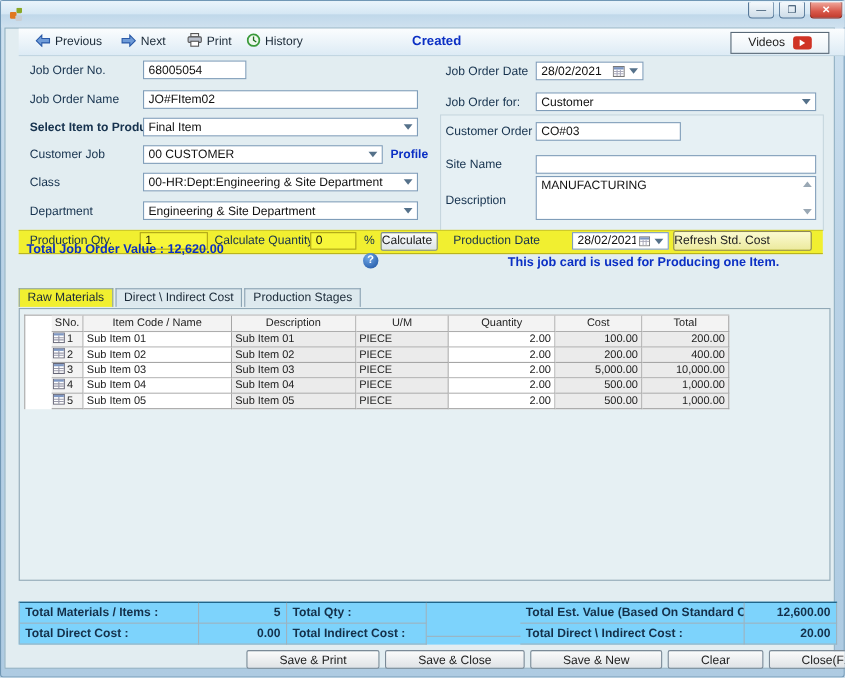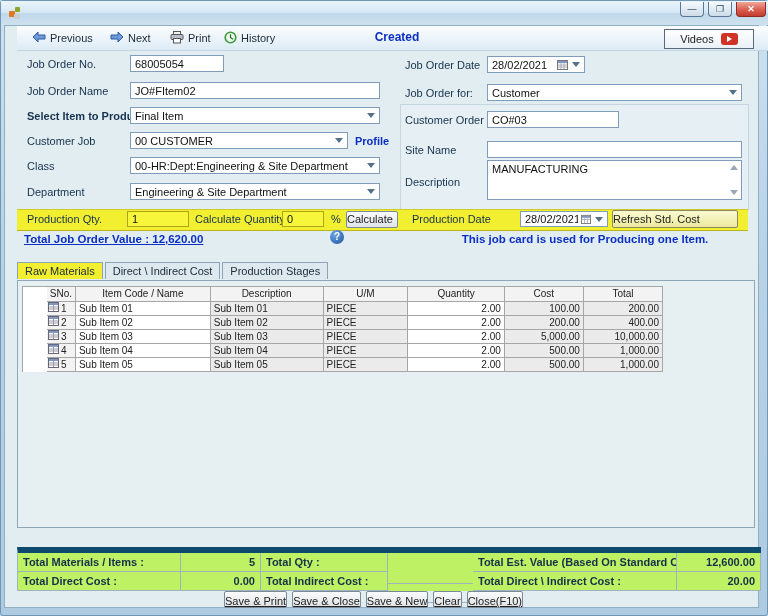--- a/index.html
+++ b/index.html
@@ -46,28 +46,28 @@
   .panel{position:absolute;left:12px;top:254px;width:738px;height:248px;border:1px solid #90a8b6;background:#e6f0f3;box-sizing:border-box;}
   .grid{position:absolute;left:4px;top:5px;width:640px;border-left:1px solid #a6a6a6;border-top:1px solid #a6a6a6;background:#fff;}
   .ghead,.grow{display:flex;}
   .gc{box-sizing:border-box;border-right:1px solid #a6a6a6;border-bottom:1px solid #a6a6a6;height:14px;line-height:13px;font-size:10px;padding:0 3px;overflow:hidden;white-space:nowrap;background:#ebebeb;color:#222;}
   .ghead .gc{height:15px;line-height:14px;text-align:center;background:#f3f3f3;}
   .c0{width:30px;padding:0 1px;margin-left:24px;}.c1{width:140px;}.c2{width:117px;}.c3{width:88px;}.c4{width:100px;}.c5{width:82px;}.c6{width:82px;}
   .num{text-align:right;}
   .white{background:#fff;}
   .sno{background:#f3f3f3;display:flex;align-items:center;gap:2px;}
   
-  .summary{position:absolute;left:12px;top:521px;width:743px;border-left:1px solid #9db3bf;border-top:6px solid #0c4a6e;background:#bef264;box-sizing:content-box;}
+  .summary{position:absolute;left:12px;top:521px;width:743px;border-left:1px solid #9db3bf;border-top:1px solid #0c4a6e;background:#7dd3fc;box-sizing:content-box;}
   .srow{display:flex;height:19px;}
   .sc{box-sizing:border-box;border-right:1px solid #9db3bf;border-bottom:1px solid #9db3bf;font-size:11px;font-weight:bold;color:#14304a;line-height:18px;padding:0 5px;overflow:hidden;white-space:nowrap;}
   .sv{text-align:right;}
   .l0{width:163px;}.v0{width:80px;}.l1{width:127px;}.v1{width:85px;margin-top:30px;}.l2{width:204px;}.v2{width:84px;}
   
   .fbar{position:absolute;left:219px;top:565px;display:flex;gap:5px;}
-  .fbtn{height:17px;line-height:18px;text-align:center;border:1px solid #7b8a97;background:linear-gradient(#fbfbfb,#dfe3e6);padding:0 0;box-sizing:border-box;border-radius:2px;color:#222;white-space:nowrap;text-decoration:underline;}
+  .fbtn{height:17px;line-height:18px;text-align:center;border:1px solid #7b8a97;background:linear-gradient(#fbfbfb,#dfe3e6);padding:0 29px;box-sizing:border-box;border-radius:2px;color:#222;white-space:nowrap;}
 </style>
 </head>
 <body>
 
 <div class="frame">
   <div class="titlebar">
     <span class="appicon">
       <svg width="14" height="13" viewBox="0 0 14 13">
           <rect x="0" y="4" width="6" height="6" rx="1" fill="#e07820"></rect>
           <rect x="6" y="0" width="5" height="5" rx="1" fill="#8aa825"></rect>
@@ -216,21 +216,21 @@
             <rect x="1" y="2" width="9" height="2.2" fill="#7e97c3"></rect>
             <line x1="1" y1="6" x2="10" y2="6" stroke="#aab"></line>
             <line x1="4" y1="4.5" x2="4" y2="10" stroke="#aab"></line>
             <line x1="7" y1="4.5" x2="7" y2="10" stroke="#aab"></line>
           </svg>
         </span>
       <span class="chev"></span>
     </div>
     <div class="btn ybtn" style="left:607px;top:184px;width:126px;height:18px;line-height:16px">Refresh Std. Cost</div>
 
-    <span class="bluebold" style="left:19px;top:207px;text-decoration:underline">Total Job Order Value : 12,620.00</span>
+    <span class="bluebold" style="left:19px;top:195px;">Total Job Order Value : 12,620.00</span>
     <span class="help">?</span>
     <span class="bluebold" style="left:424px;top:207px;width:312px;text-align:center">This job card is used for Producing one Item.</span>
 
     <div class="tabbar"><div class="tab active">Raw Materials</div><div class="tab">Direct \ Indirect Cost</div><div class="tab">Production Stages</div></div>
     <div class="panel">
       <div class="grid">
         <div class="ghead">
             <div class="gc c0">SNo.</div>
             <div class="gc c1">Item Code / Name</div>
             <div class="gc c2">Description</div>

